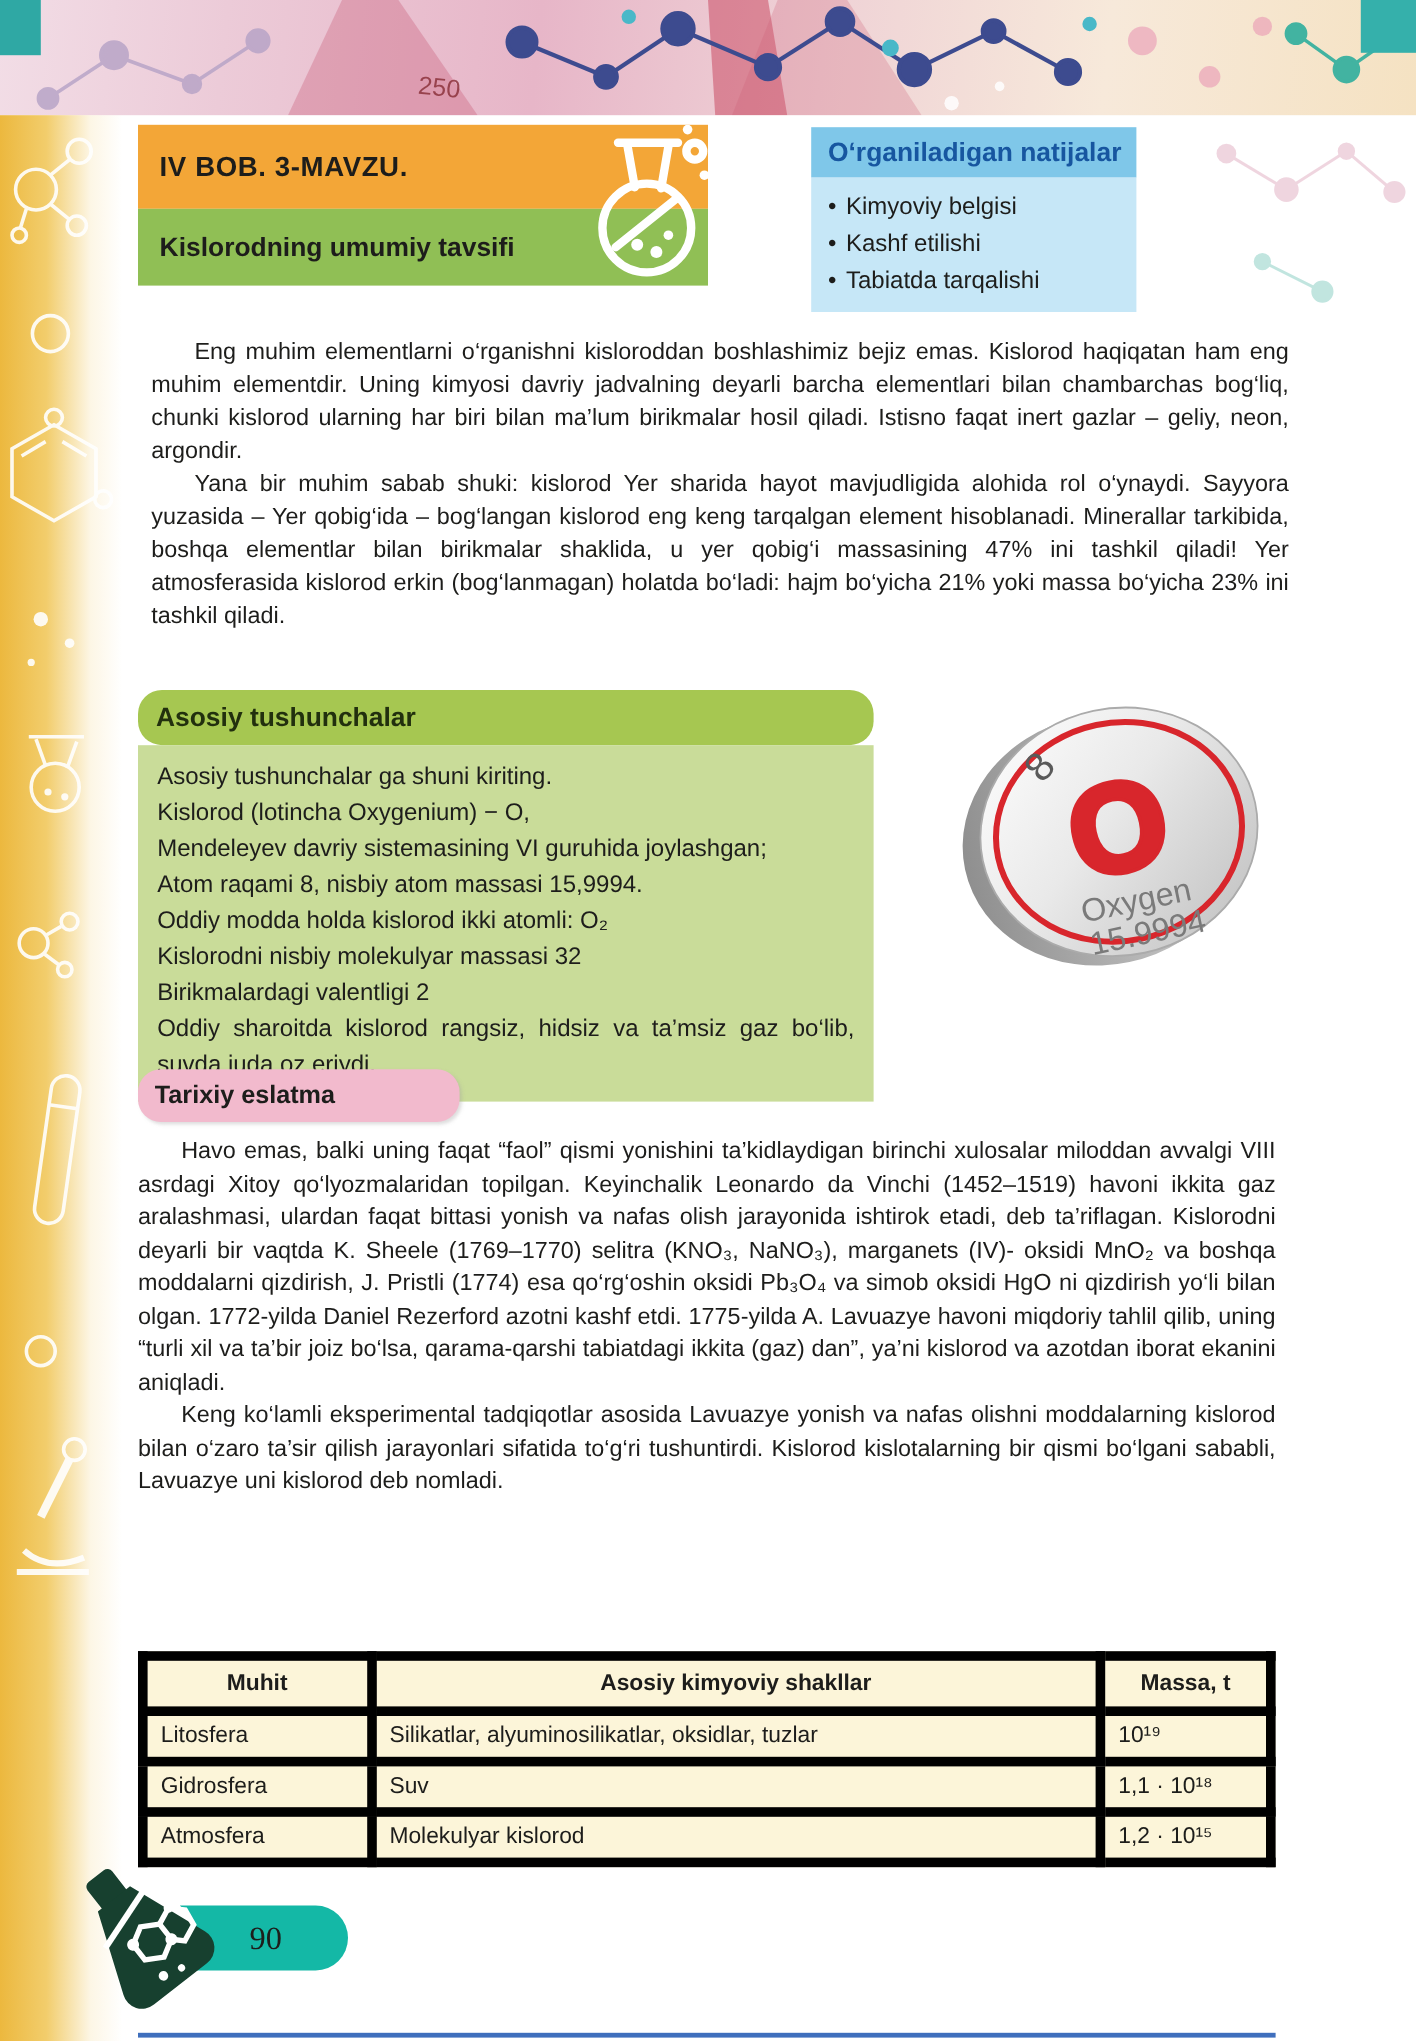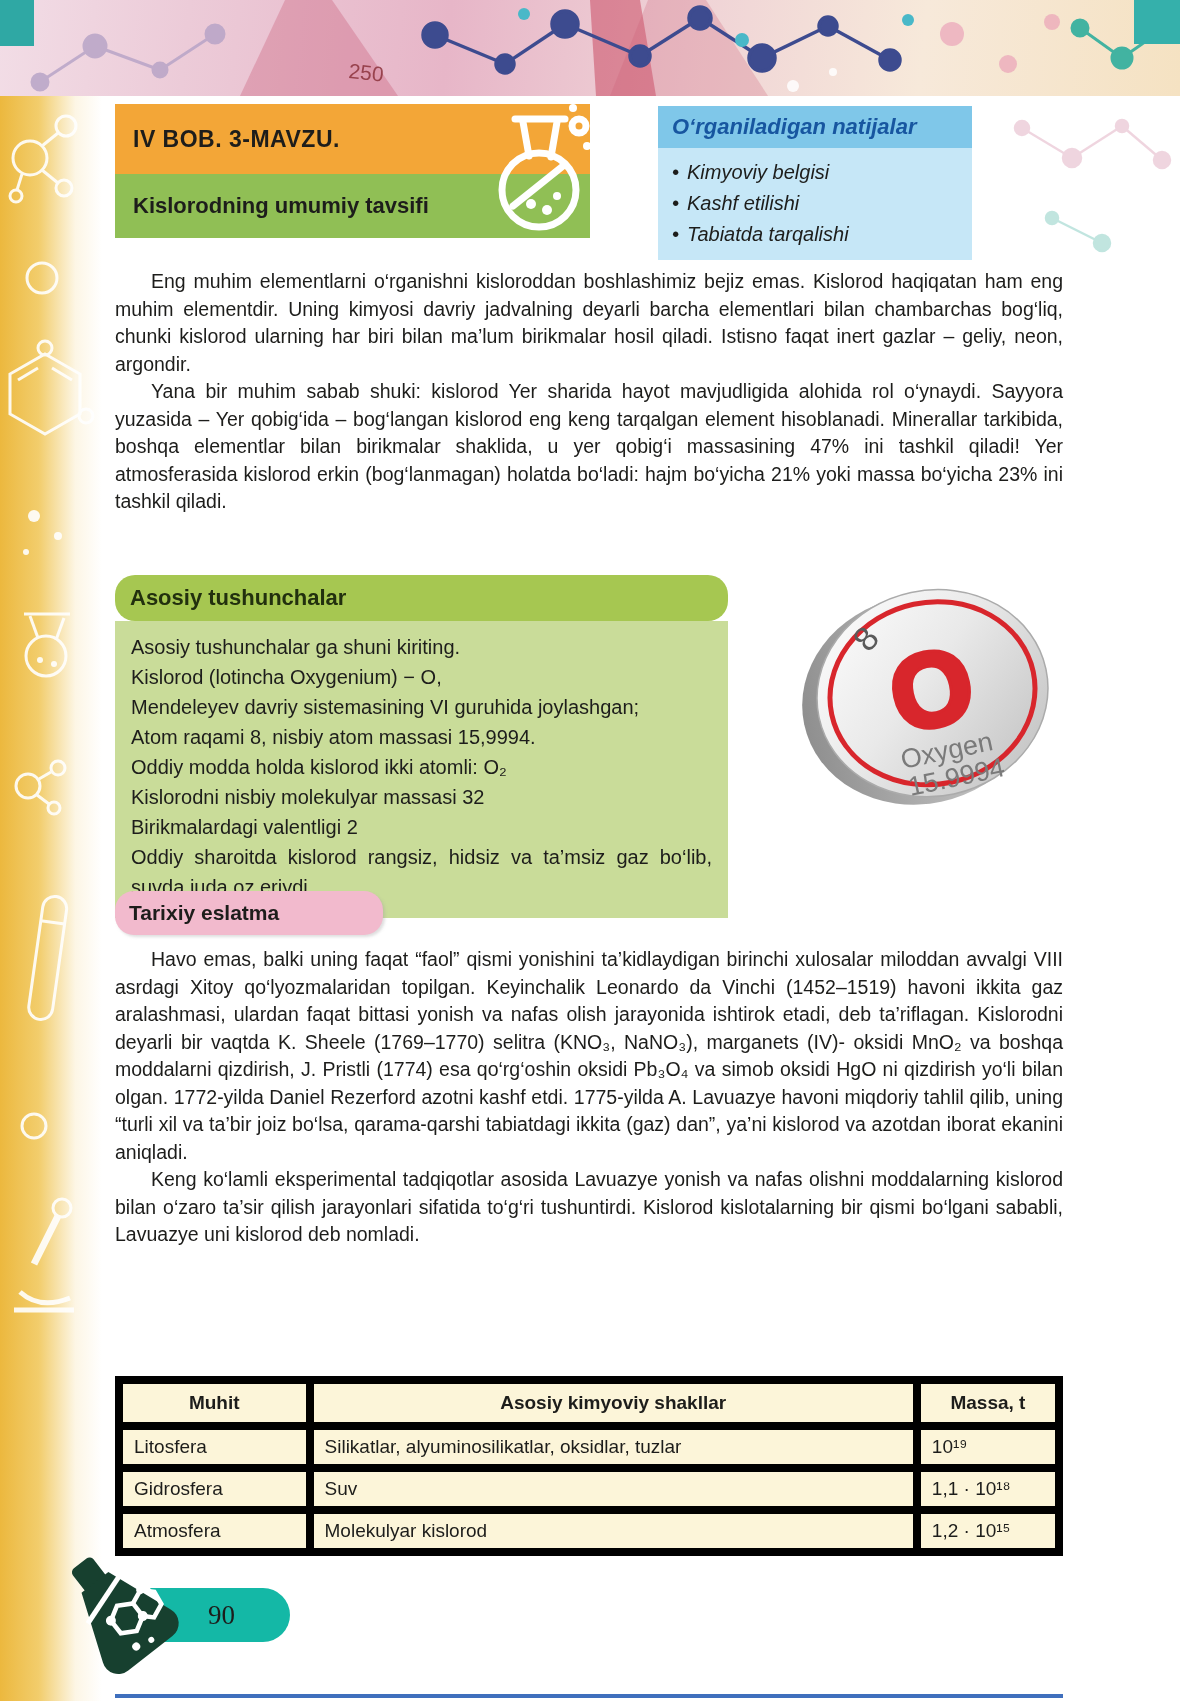--- a/index.html
+++ b/index.html
@@ -32,33 +32,33 @@
   }
   .chapter-box span { font-size:23px; font-weight:bold; letter-spacing:.5px; }
   .topic-box {
     position:absolute; left:115px; top:174px; width:475px; height:64px;
     background:#90bf55; display:flex; align-items:center; padding-left:18px;
     box-sizing:border-box;
   }
   .topic-box span { font-size:22px; font-weight:bold; }
   .header-flask { position:absolute; left:487px; top:104px; }
   
-  .outcomes { position:absolute; left:658px; top:106px; width:314px;font-style:italic; }
+  .outcomes { position:absolute; left:676px; top:106px; width:271px; }
   .outcomes-header {
     height:42px; background:#7fc7e9; display:flex; align-items:center;
     padding-left:14px; font-size:22px; font-weight:bold; color:#1756a0;
   }
   .outcomes-body { background:#c6e7f7; padding:9px 8px 10px 14px; }
   .bullet { font-size:20px; line-height:31px; display:flex; }
   .bullet .dot { margin-right:8px; }
   
   .flow { position:absolute; left:115px; width:948px; }
   .flow p { margin:0; font-size:19.5px; line-height:27.5px;
     text-align:justify; text-indent:36px; }
-  .intro { top:268px; }
+  .intro { top:280px;margin-left:11px; }
   .history-flow { top:946px; }
   
   .concepts { position:absolute; left:115px; top:575px; width:613px; }
   .concepts-header {
     height:46px; background:#a6c751; display:flex; align-items:center;
     padding-left:15px; font-size:22px; font-weight:bold; color:#22300e;border-radius:20px;
   }
   .concepts-body { background:#c9dc99; padding:11px 16px 16px 16px; }
   .cline { font-size:20px; line-height:30px; }
   .cline.justify { text-align:justify; }

